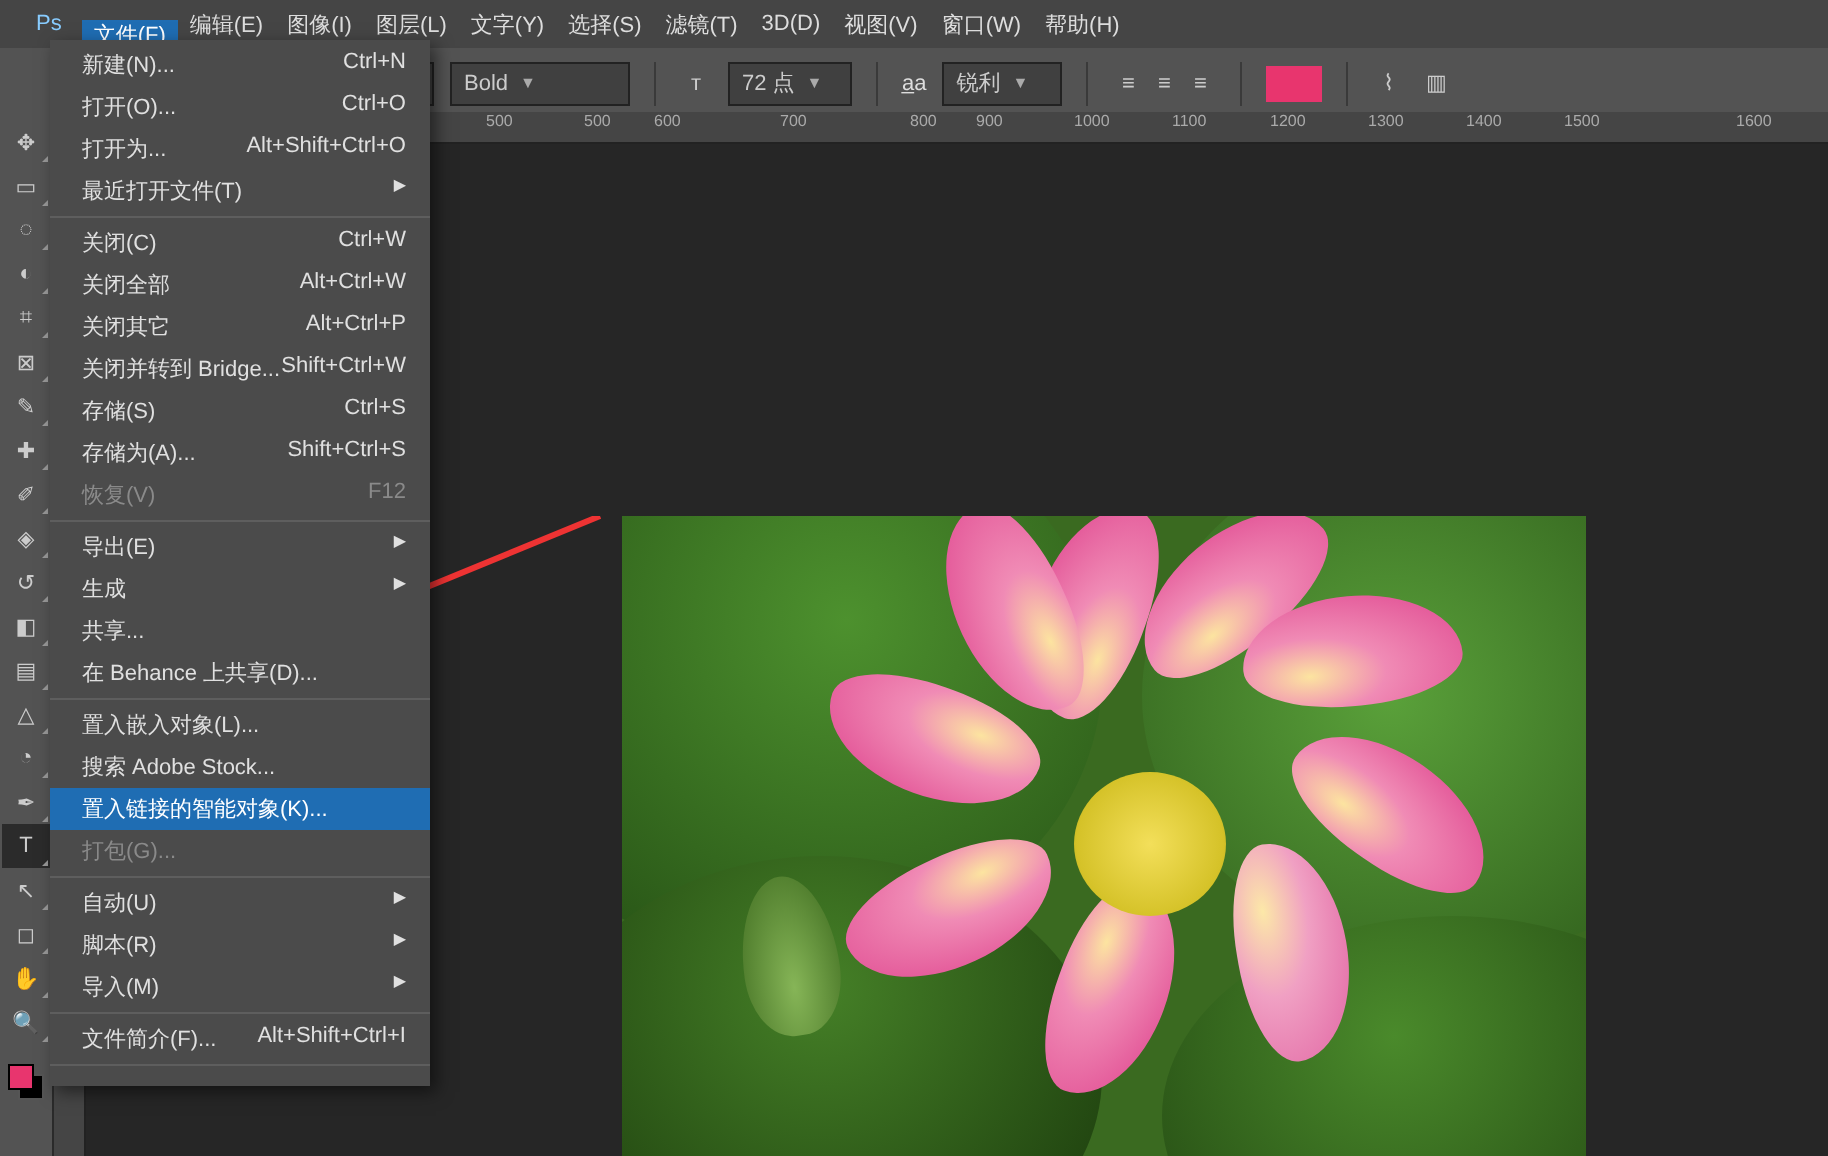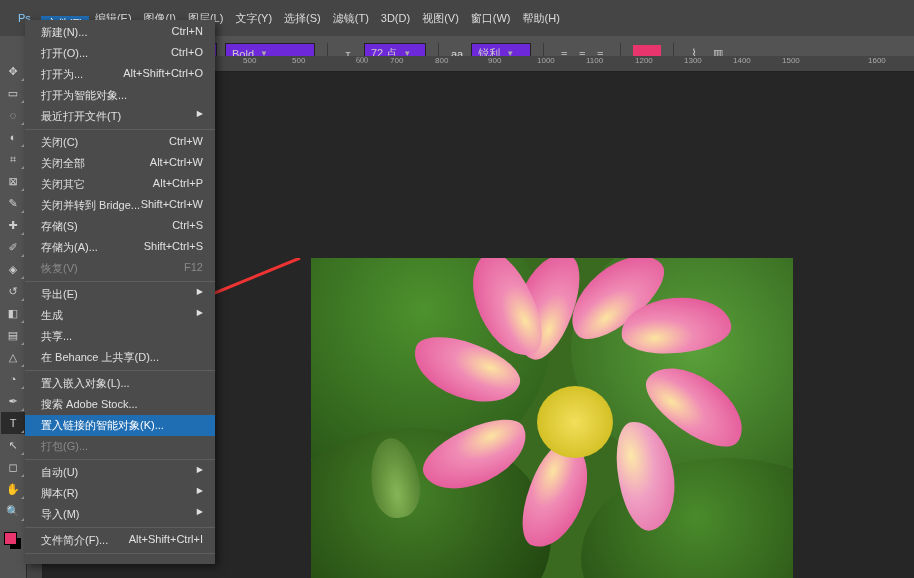--- a/index.html
+++ b/index.html
@@ -1,23 +1,23 @@
 <!DOCTYPE html>
 <html><head>
   <meta charset="utf-8">
   <style>
     * { margin:0; padding:0; box-sizing:border-box; font-family:"Microsoft YaHei",Arial,sans-serif; }
     body { width:914px; height:578px; background:#323232; overflow:hidden; position:relative; color:#ddd; font-size:11px; }
-    .menubar { height:36px; background:#454545; display:flex; align-items:center; padding-left:18px; color:#ddd; }
+    .menubar { height:24px; background:#454545; display:flex; align-items:center; padding-left:18px; color:#ddd; }
     .menubar span { padding:0 6px; cursor:pointer; }
     .menubar span.active { background:#1f6db3; color:#fff;margin-top:10px; }
     .optbar { height:36px; background:#535353; display:flex; align-items:center; padding-left:40px; gap:8px; border-bottom:1px solid #2a2a2a; }
     .optbar .tool-icon { width:18px; height:18px; display:flex; align-items:center; justify-content:center; }
     .sep { width:1px; height:22px; background:#3a3a3a; margin:0 4px; }
-    .dropdown { background:#6d28d9; border:1px solid #222; height:22px; display:flex; align-items:center; padding:0 6px; gap:6px; color:#ccc; }
+    .dropdown { background:#404040; border:1px solid #222; height:22px; display:flex; align-items:center; padding:0 6px; gap:6px; color:#ccc; }
     .chev { font-size:8px; color:#aaa; }
     .swatch { width:28px; height:18px; }
     .ruler-h { position:absolute; left:27px; right:0; top:56px; height:16px; background:#454545; border-bottom:1px solid #222; overflow:hidden; }
     .ruler-v { position:absolute; left:27px; top:72px; width:16px; bottom:0; background:#454545; border-right:1px solid #222; }
     .ticks { position:relative; height:100%; color:#aaa; font-size:8px; }
     .tick { position:absolute; top:0px; }
     .toolbar { position:absolute; left:0; top:56px; width:27px; bottom:0; background:#535353; border-right:1px solid #2a2a2a; display:flex; flex-direction:column; align-items:center; padding-top:4px; gap:0; }
     .tool { width:24px; height:22px; display:flex; align-items:center; justify-content:center; color:#ccc; position:relative; }
     .tool.active { background:#2b2b2b; }
     .corner { position:absolute; right:1px; bottom:1px; width:0; height:0; border-left:3px solid transparent; border-bottom:3px solid #999; }
@@ -95,23 +95,23 @@
 </div>
 
 <div class="ruler-h">
   <div class="ticks" id="ticks">
       <div class="tick" style="left: 20px;">0</div>
       <div class="tick" style="left: 69px;">100</div>
       <div class="tick" style="left: 118px;">200</div>
       <div class="tick" style="left: 167px;">300</div>
       <div class="tick" style="left: 216px;">500</div>
       <div class="tick" style="left: 265px;">500</div>
-      <div class="tick" style="left: 329px; font-family: Liberation Serif, serif;">600</div>
+      <div class="tick" style="left: 300px;">600</div>
       <div class="tick" style="left: 363px;">700</div>
-      <div class="tick" style="left: 408px;">800</div>
+      <div class="tick" style="left: 428px;">800</div>
       <div class="tick" style="left: 461px;">900</div>
       <div class="tick" style="left: 510px;">1000</div>
       <div class="tick" style="left: 559px;">1100</div>
       <div class="tick" style="left: 608px;">1200</div>
       <div class="tick" style="left: 657px;">1300</div>
       <div class="tick" style="left: 706px;">1400</div>
       <div class="tick" style="left: 755px;">1500</div>
       <div class="tick" style="left: 804px; margin-left: 37px;">1600</div>
     </div>
 </div>
@@ -238,24 +238,20 @@
     </div>
     <div class="mi">
       <span>打开(O)...</span>
       <span>Ctrl+O</span>
     </div>
     <div class="mi">
       <span>打开为...</span>
       <span>Alt+Shift+Ctrl+O</span>
     </div>
     <div class="mi">
-      <span>打开为智能对象...</span>
-      <span></span>
-    </div>
-    <div class="mi">
       <span>最近打开文件(T)</span>
       <span style="font-size: 8px;">▶</span>
     </div>
     <div class="msep"></div>
     <div class="mi">
       <span>关闭(C)</span>
       <span>Ctrl+W</span>
     </div>
     <div class="mi">
       <span>关闭全部</span>

